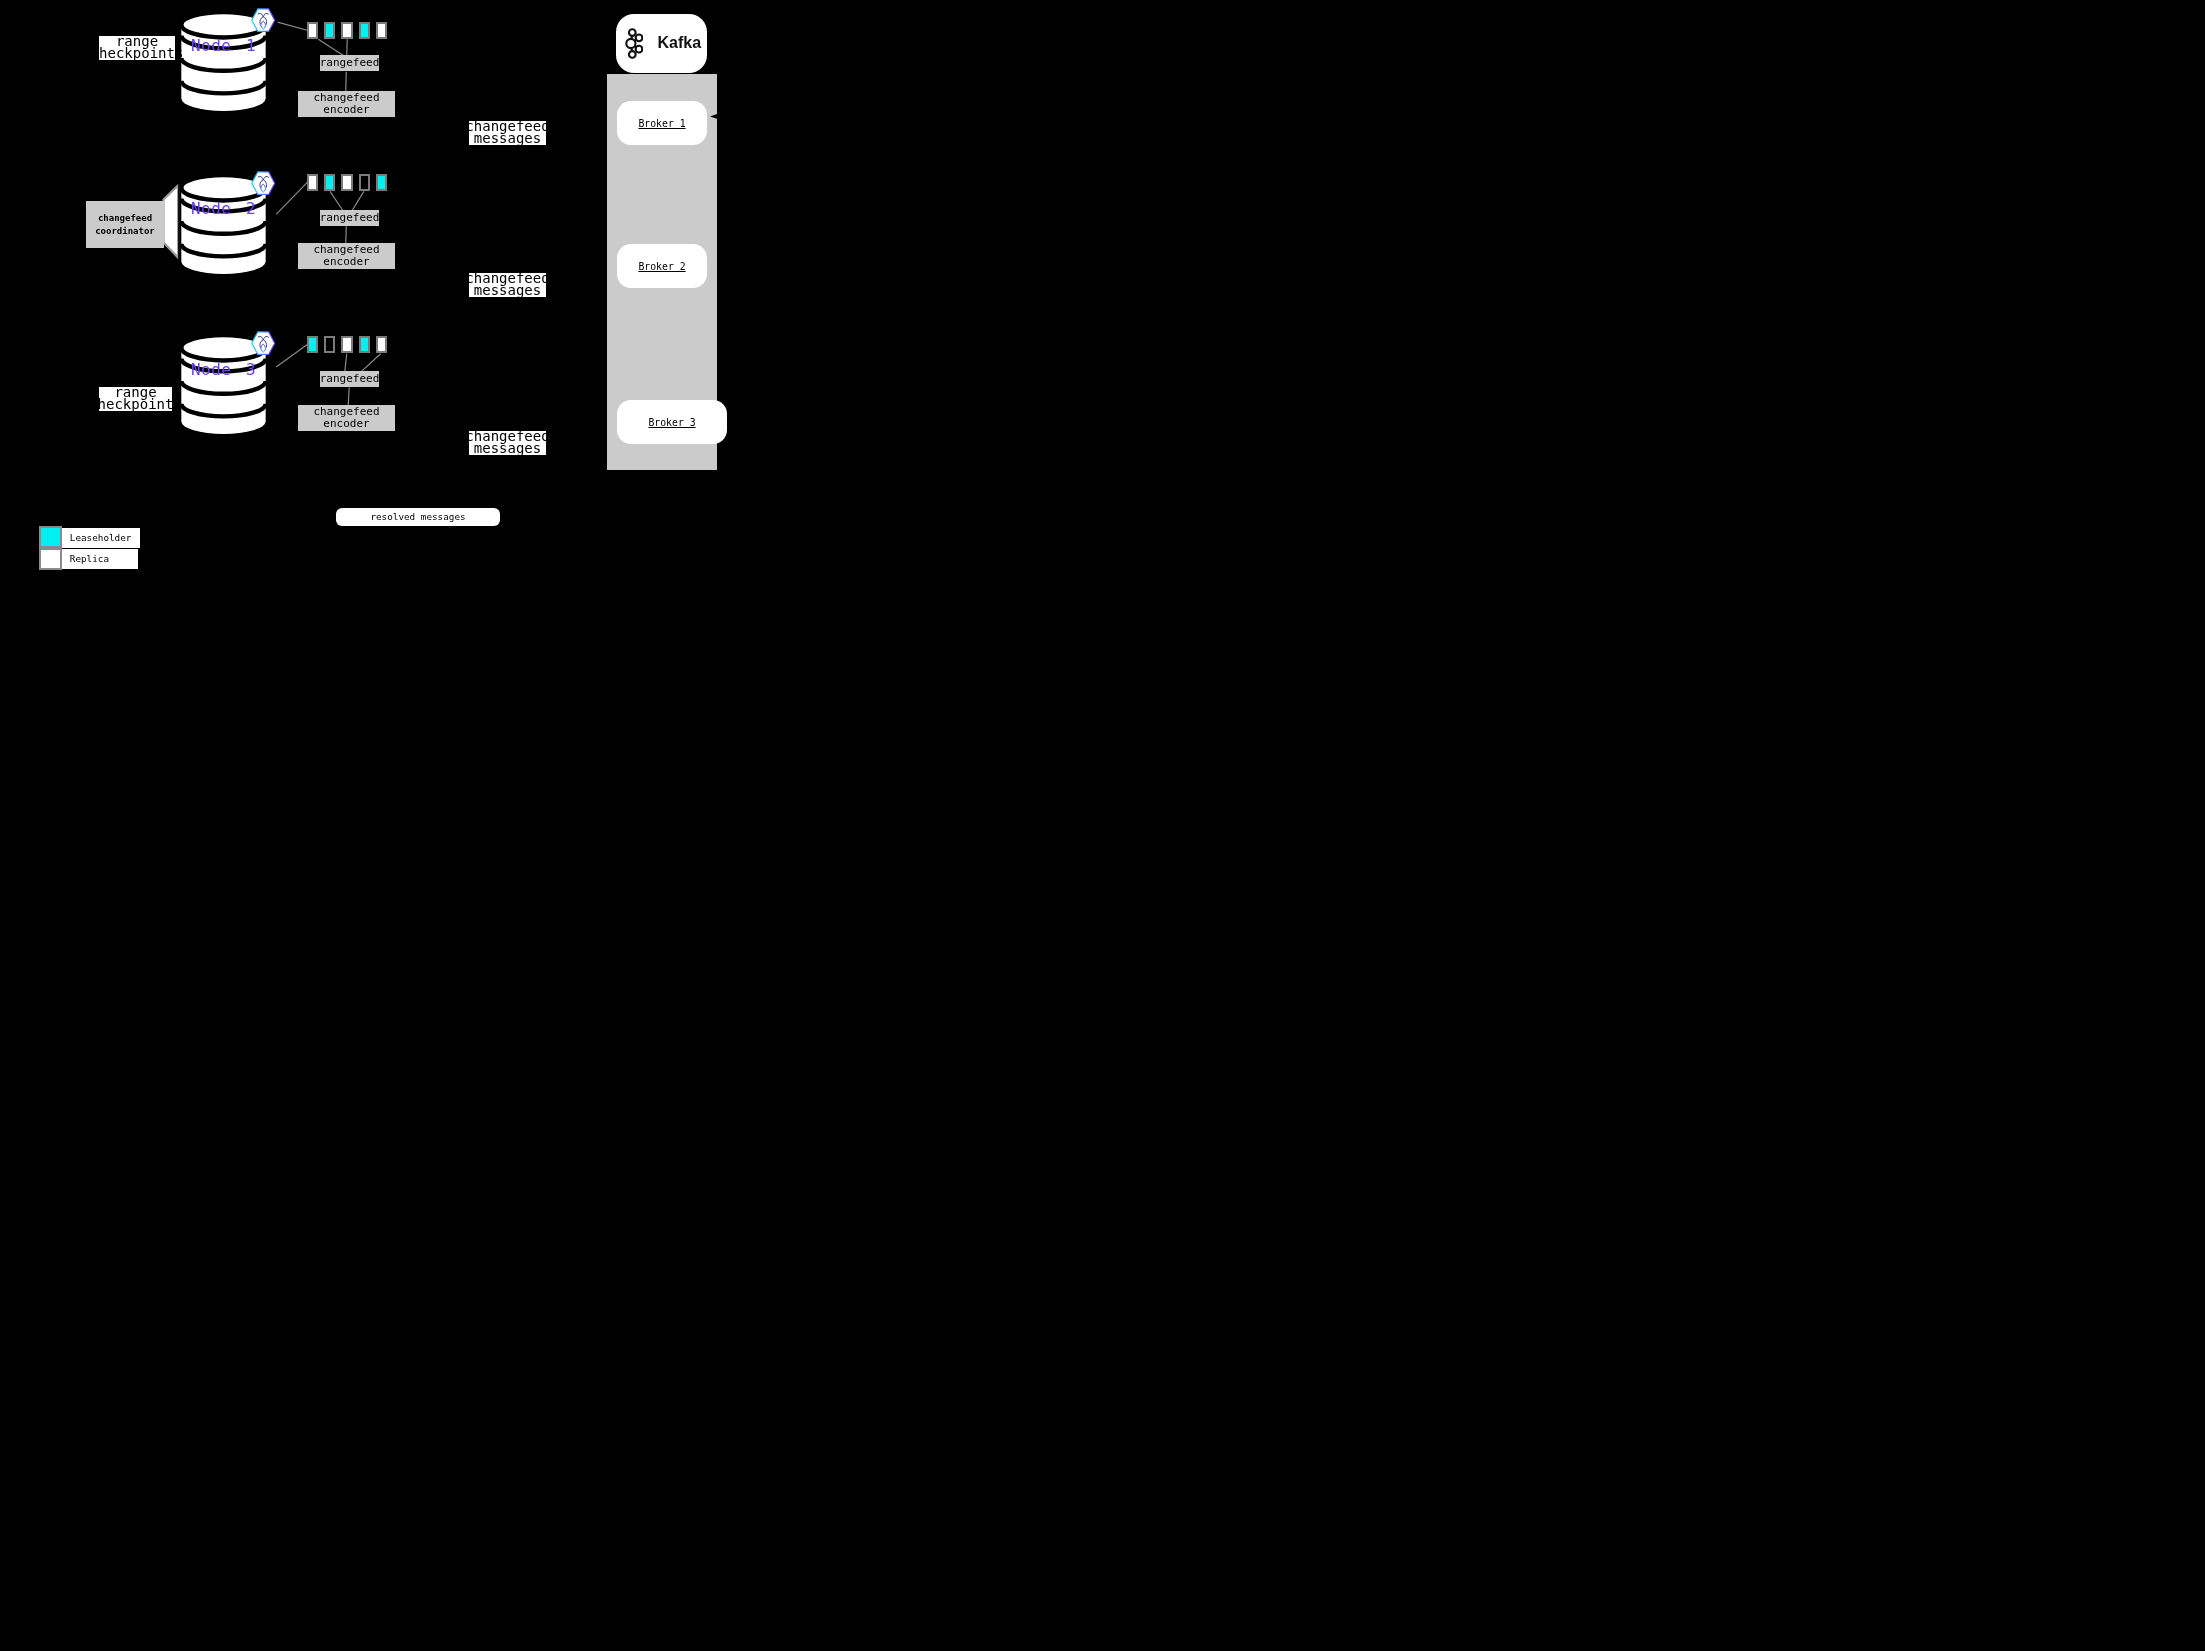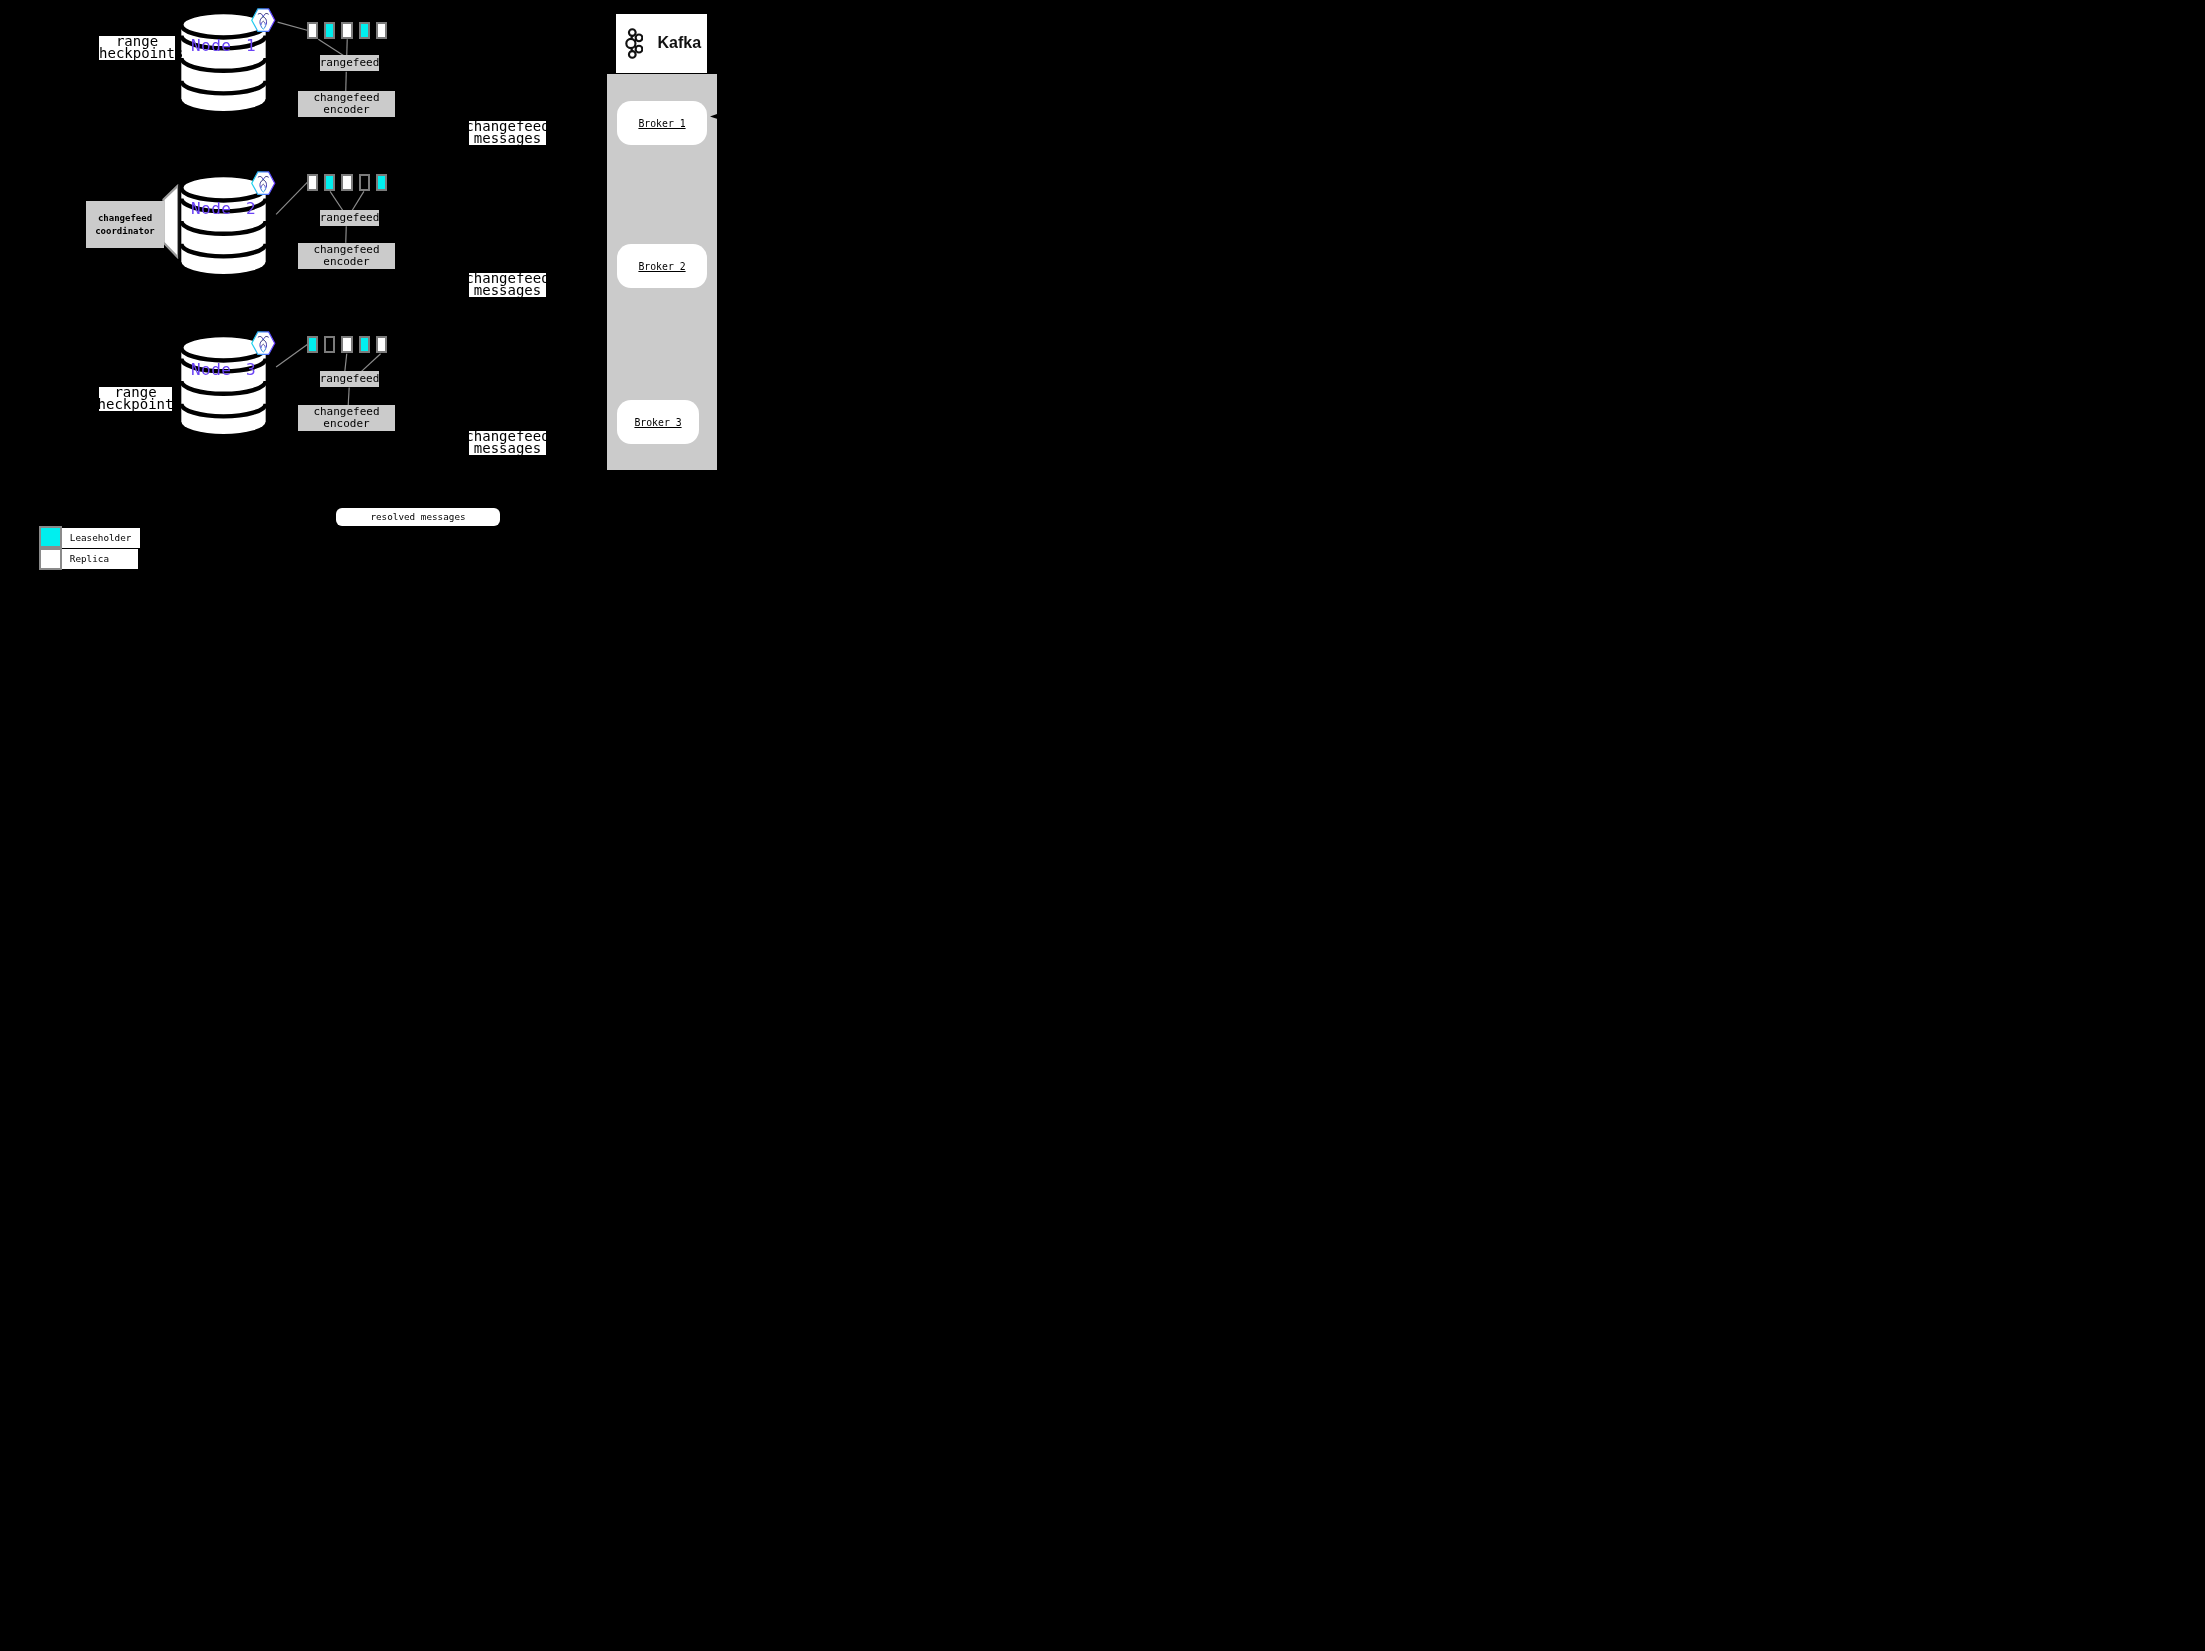--- a/index.html
+++ b/index.html
@@ -16,21 +16,21 @@
   .pre{white-space:pre-line;}
   .whitebox{background:var(--replica);color:var(--text);font-size:14px;line-height:11.8px;}
   .graybox{background:var(--panel_gray);color:var(--text);font-size:11px;line-height:12.3px;}
   .node-name{color:var(--node_name);font-weight:normal;font-size:16px;letter-spacing:0.5px;word-spacing:4.4px;}
   .sq-row{display:flex;gap:5.9px;}
   .sq{width:11.3px;height:17px;border:2px solid var(--square_border);background:transparent;}
   .sq[data-type="leaseholder"]{background:var(--leaseholder);}
   .sq[data-type="replica"]{background:var(--replica);}
   .sq[data-type="empty"]{background:transparent;}
   .broker{background:var(--replica);border-radius:14px;font-size:9.8px;color:var(--text);text-decoration:underline;}
-  .kafka-box{background:var(--replica);display:flex;align-items:center;justify-content:center;gap:15px;}
+  .kafka-box{background:var(--replica);display:flex;align-items:center;justify-content:center;gap:15px;border-radius:18px;}
   .kafka-word{font-family:"Liberation Sans","DejaVu Sans",sans-serif;font-weight:800;font-size:16px;color:#111;}
   .legend-label{background:var(--replica);color:var(--text);font-size:9.3px;display:flex;align-items:center;padding-left:7.8px;text-align:center;}
   .swatch{width:23px;height:22px;border:2px solid #8a8a8a;}
   .pill{background:var(--replica);border-radius:6px;font-size:9.3px;}
   .coord{font-weight:bold;font-size:9px;line-height:12.7px;}
   svg{display:block;}
 </style>
 </head>
 <body>
 
@@ -178,21 +178,21 @@
         <line x1="36" y1="38" x2="40" y2="32.5"></line>
         <line x1="36" y1="50" x2="40" y2="55.5"></line>
       </g>
     </svg>
     <span class="kafka-word">Kafka</span>
   </div>
 
   <div class="abs" style="left:607px;top:74px;width:110px;height:396px;background:var(--panel_gray)"></div>
   <div class="abs center broker" style="left:617px;top:101px;width:90px;height:44px">Broker 1</div>
   <div class="abs center broker" style="left:617px;top:244px;width:90px;height:44px">Broker 2</div>
-  <div class="abs center broker" style="left:617px;top:400px;width:82px;height:44px">Broker 3</div>
+  <div class="abs center broker" style="left:617px;top:400px;width:110px;height:44px">Broker 3</div>
 
   <svg class="abs" style="left:710px;top:113px" width="9.8" height="6.9" viewBox="0 0 20 14">
     <polygon points="0,7 20,0 20,14" fill="#000"></polygon>
   </svg>
 
   <div class="abs center pill" style="left:336px;top:508px;width:164px;height:17.6px">resolved messages</div>
 
   <div class="abs swatch" style="left:39px;top:526px;background:var(--leaseholder)"></div>
   <div class="abs swatch" style="left:39px;top:548px;background:var(--replica)"></div>
   <div class="abs legend-label" style="left:62px;top:528px;width:78px;height:19.6px">Leaseholder</div>

